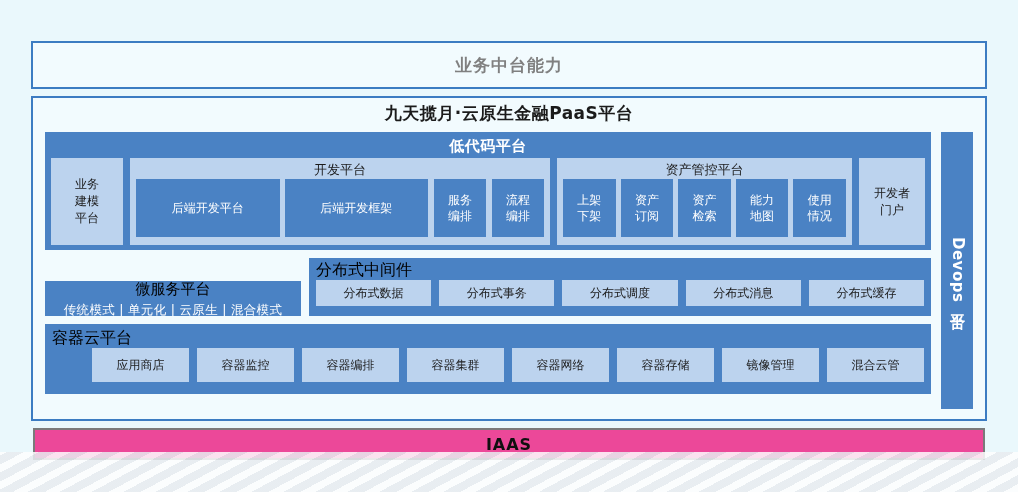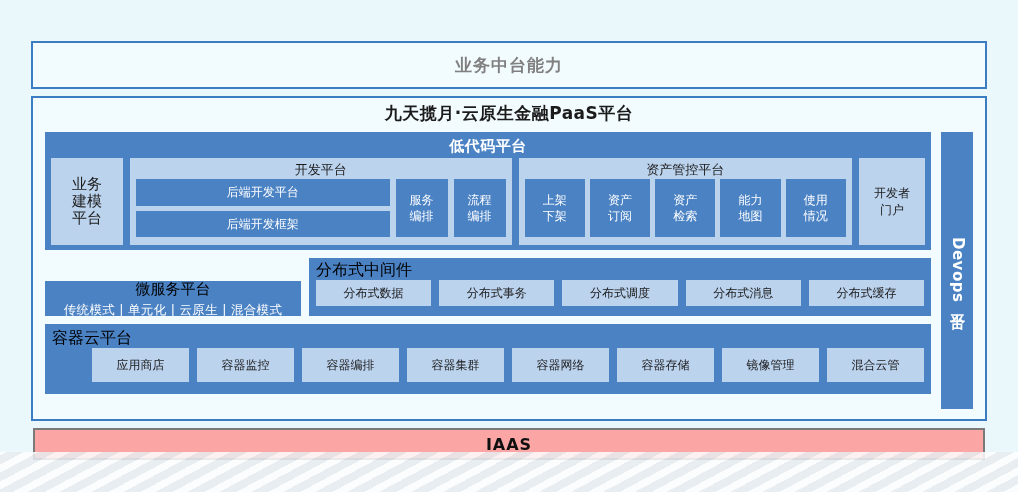--- a/index.html
+++ b/index.html
@@ -121,21 +121,21 @@
     margin-top: 2px;
   }
 
   .pale-box {
     background: #bcd3ee;
     display: flex;
     align-items: center;
     justify-content: center;
     text-align: center;
     color: #1b1b1b;
-    font-size: 15px;
+    font-size: 12px;
     line-height: 17px;
   }
 
   .biz-model {
     width: 72px;
     flex: 0 0 72px;
   }
 
   .pale-panel {
     background: #bcd3ee;
@@ -166,21 +166,21 @@
     justify-content: center;
     text-align: center;
     font-size: 12px;
     line-height: 16px;
   }
 
   .fe-dev { flex: 0 0 54px; }
   .be-stack {
     flex: 1 1 auto;
     display: flex;
-    flex-direction: column;
+    flex-direction: row;
     gap: 5px;
     min-width: 0;
   }
   .be-stack .blue-tile { flex: 1 1 0; }
   .orch { flex: 0 0 52px; }
 
   
   .asset-panel { flex: 1 1 auto; }
   .asset-row { display: flex; gap: 5px; height: 58px; }
   .asset-row .blue-tile { flex: 1 1 0; }
@@ -252,21 +252,21 @@
     letter-spacing: 0.5px;
   }
 
   
   .iaas {
     position: absolute;
     left: 33px;
     top: 428px;
     width: 952px;
     height: 32px;
-    background: #fca5a5;
+    background: #ec4899;
     border: 2px solid #7a7a7a;
     display: flex;
     align-items: center;
     justify-content: center;
   }
   .iaas .iaas-label {
     font-size: 16px;
     font-weight: bold;
     color: #101010;
     letter-spacing: 1px;

